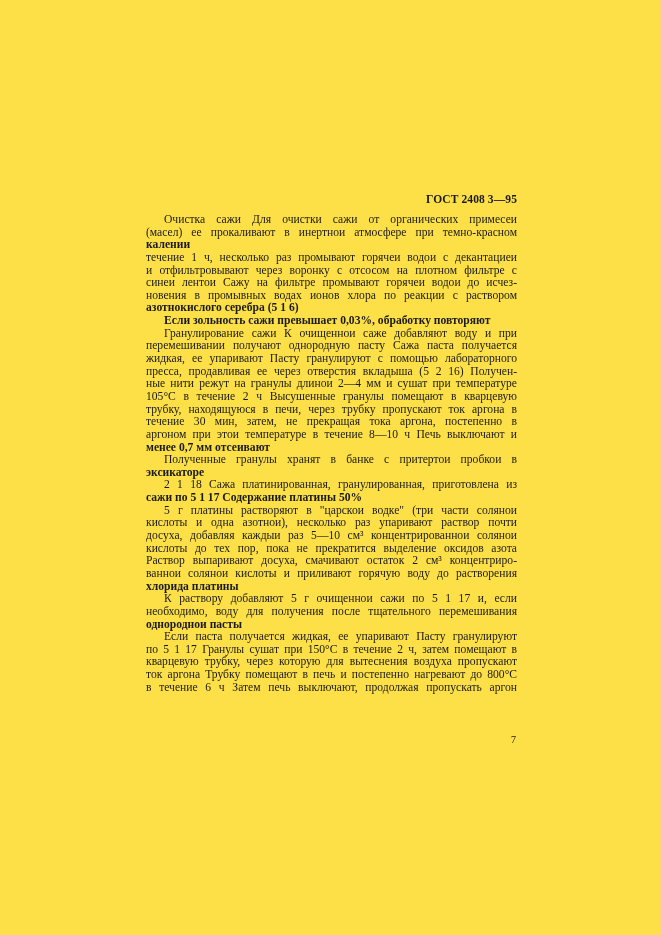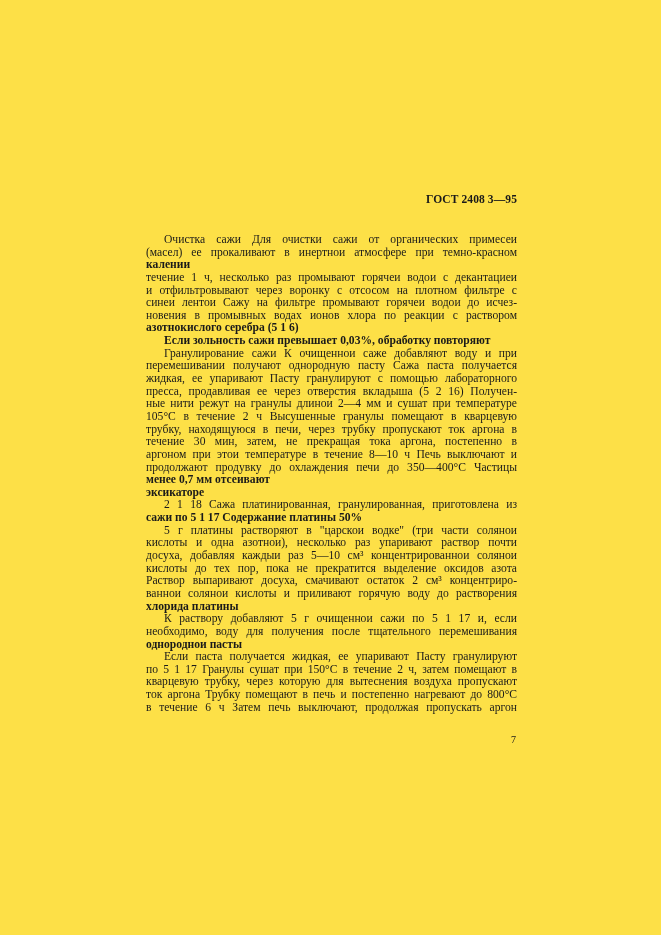--- a/index.html
+++ b/index.html
@@ -28,21 +28,20 @@
     font-size: 11.5px;
     font-weight: bold;
     letter-spacing: 0.1px;
     white-space: nowrap;
   }
   .body-text {
     position: absolute;
     left: 146px;
     top: 214px;
     width: 371px;
-    margin-top: 20px;
   }
   .line {
     height: 12.65px;
     line-height: 12.65px;
     font-size: 11.6px;
     white-space: nowrap;
     text-align: justify;
     text-align-last: justify;
     overflow: visible;
     display: block;
@@ -74,22 +73,22 @@
     <div class="line indent last">Если зольность сажи превышает 0,03%, обработку повторяют</div>
     <div class="line indent">Гранулирование сажи  К очищеннои саже добавляют воду и при</div>
     <div class="line">перемешивании получают однородную пасту  Сажа паста получается</div>
     <div class="line">жидкая, ее упаривают  Пасту гранулируют с помощью лабораторного</div>
     <div class="line">пресса, продавливая ее через отверстия вкладыша (5 2 16)  Получен-</div>
     <div class="line">ные нити режут на гранулы длинои 2—4 мм и сушат при температуре</div>
     <div class="line">105°C в течение 2 ч  Высушенные гранулы помещают в кварцевую</div>
     <div class="line">трубку, находящуюся в печи, через трубку пропускают ток аргона в</div>
     <div class="line">течение 30 мин, затем, не прекращая тока аргона, постепенно в</div>
     <div class="line">аргоном при этои температуре в течение 8—10 ч  Печь выключают и</div>
-    <div class="line">продолжают продувку до охлаждения печи до 350—400°C  Частицы</div>
     <div class="line last">менее 0,7 мм отсеивают</div>
+    <div class="line indent">Полученные гранулы хранят в банке с притертои пробкои в</div>
     <div class="line last">эксикаторе</div>
     <div class="line indent">2 1 18  Сажа платинированная, гранулированная, приготовлена из</div>
     <div class="line last">сажи по 5 1 17  Содержание платины 50%</div>
     <div class="line indent">5 г платины растворяют в "царскои водке" (три части солянои</div>
     <div class="line">кислоты и одна азотнои), несколько раз упаривают раствор почти</div>
     <div class="line">досуха, добавляя каждыи раз 5—10 см³ концентрированнои солянои</div>
     <div class="line">кислоты до тех пор, пока не прекратится выделение оксидов азота</div>
     <div class="line">Раствор выпаривают досуха, смачивают остаток 2 см³ концентриро-</div>
     <div class="line">ваннои солянои кислоты и приливают горячую воду до растворения</div>
     <div class="line last">хлорида  платины</div>

